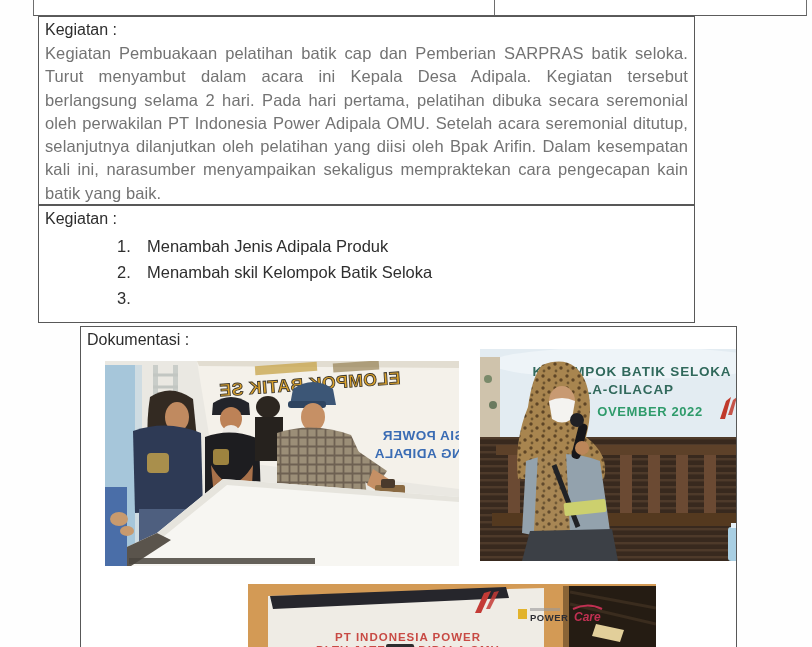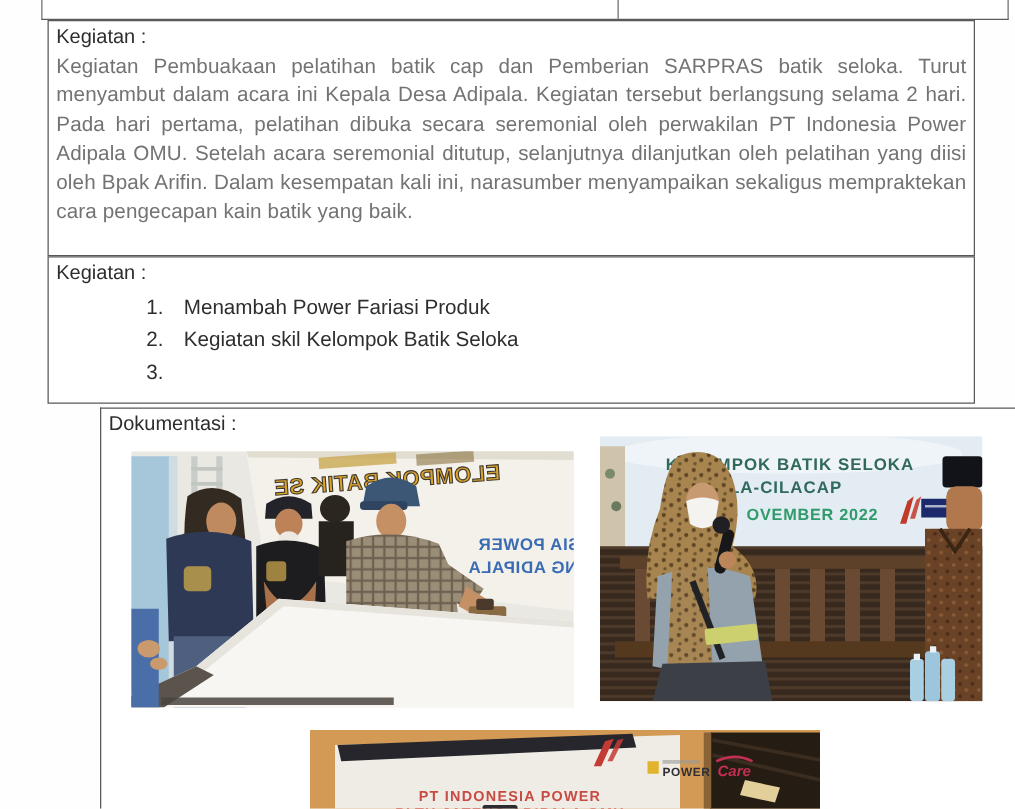--- a/index.html
+++ b/index.html
@@ -9,21 +9,21 @@
   }
   .sheet{position:absolute;inset:0;}
   
   .top-row{
     position:absolute;left:33px;top:0;width:774px;height:16px;
     border-left:1px solid #6e6e6e;border-right:1px solid #6e6e6e;border-bottom:1px solid #5c5c5c;
     box-sizing:border-box;background:#fff;
   }
   .top-divider{position:absolute;left:460px;top:0;width:1px;height:15px;background:#6e6e6e;}
   .box{
-    position:absolute;left:38px;width:742px;border:1px solid #585858;box-sizing:border-box;
+    position:absolute;left:38px;width:657px;border:1px solid #585858;box-sizing:border-box;
     background:#fff;padding:2px 6px;
   }
   .box1{top:16px;height:189px;}
   .box2{top:205px;height:118px;}
   .box3{top:326px;height:321px;border-bottom:none;overflow:hidden;margin-left:42px;}
   .label{font-size:16px;line-height:22px;color:#2d2d2d;}
   .para{
     margin:1px 0 0 0;text-align:justify;font-size:16.5px;line-height:23.3px;
     letter-spacing:0.1px;color:#737373;
   }
@@ -49,25 +49,25 @@
   <section class="box box1">
     <div class="label">Kegiatan :</div>
     <p class="para">Kegiatan Pembuakaan pelatihan batik cap dan Pemberian SARPRAS batik seloka. Turut menyambut dalam acara ini Kepala Desa Adipala. Kegiatan tersebut berlangsung selama 2 hari. Pada hari pertama, pelatihan dibuka secara seremonial oleh perwakilan PT Indonesia Power Adipala OMU. Setelah acara seremonial ditutup, selanjutnya dilanjutkan oleh pelatihan yang diisi oleh Bpak Arifin. Dalam kesempatan kali ini, narasumber menyampaikan sekaligus mempraktekan cara pengecapan kain batik yang baik.</p>
   </section>
 
   <section class="box box2">
     <div class="label">Kegiatan :</div>
     <div class="olist">
       <div class="oitem">
         <span class="num">1.</span>
-        <span class="itext">Menambah Power Fariasi Produk</span>
+        <span class="itext">Menambah Jenis Adipala Produk</span>
       </div>
       <div class="oitem">
         <span class="num">2.</span>
-        <span class="itext">Kegiatan skil Kelompok Batik Seloka</span>
+        <span class="itext">Menambah skil Kelompok Batik Seloka</span>
       </div>
       <div class="oitem">
         <span class="num">3.</span>
       </div>
     </div>
   </section>
 
   <section class="box box3">
     <div class="label">Dokumentasi :</div>
 

